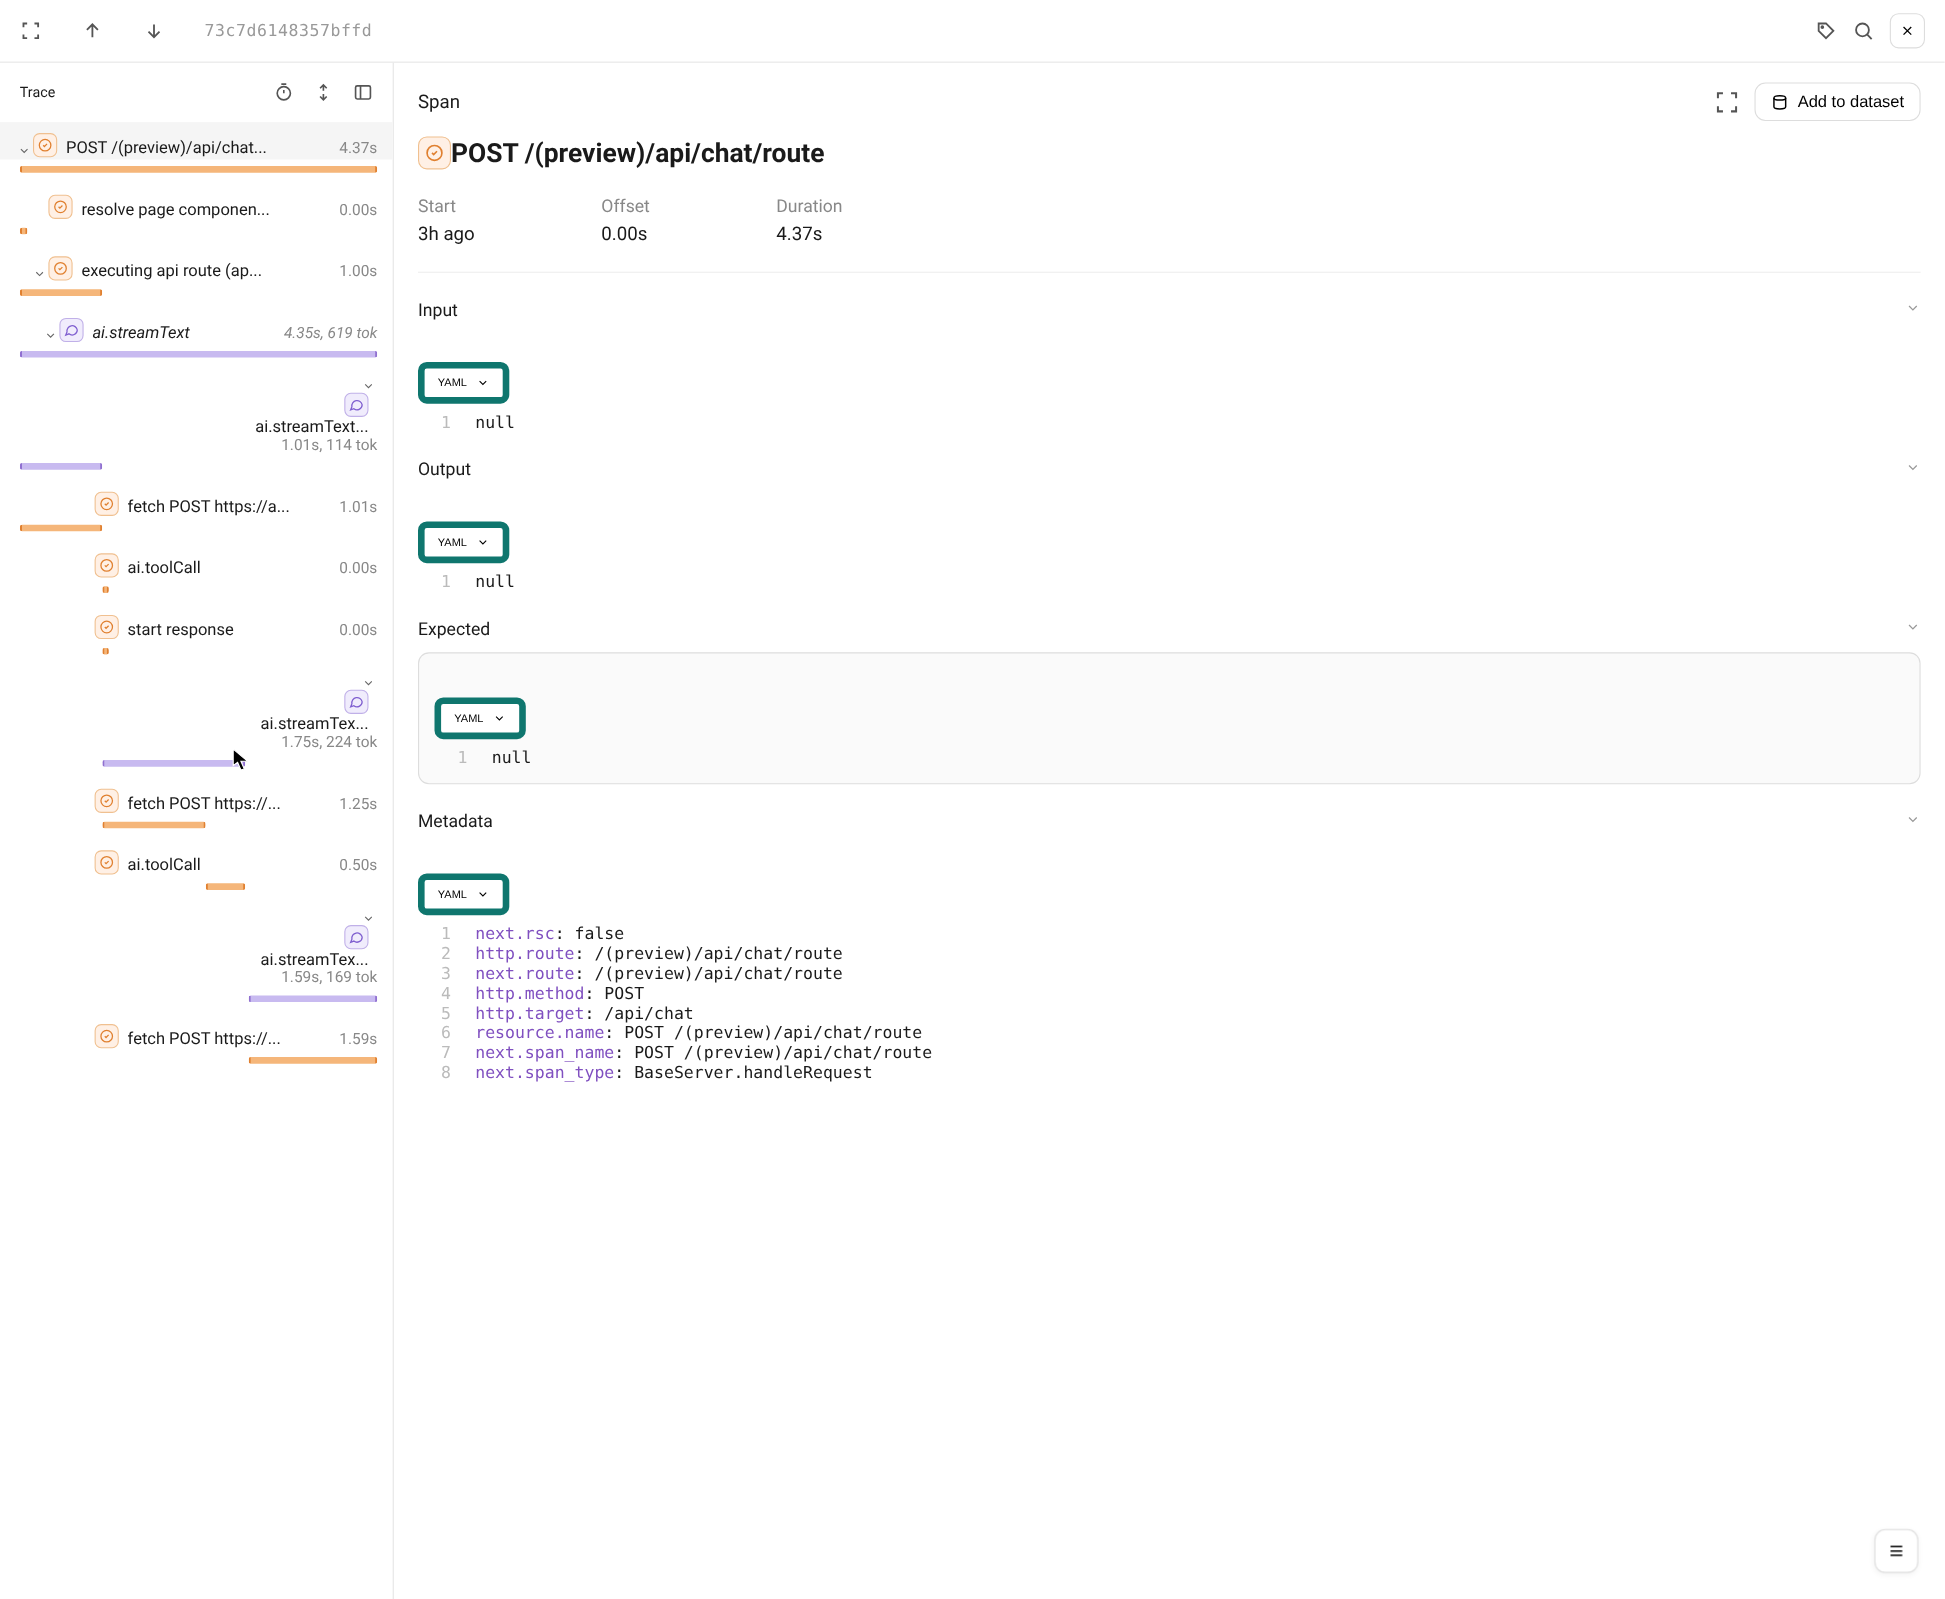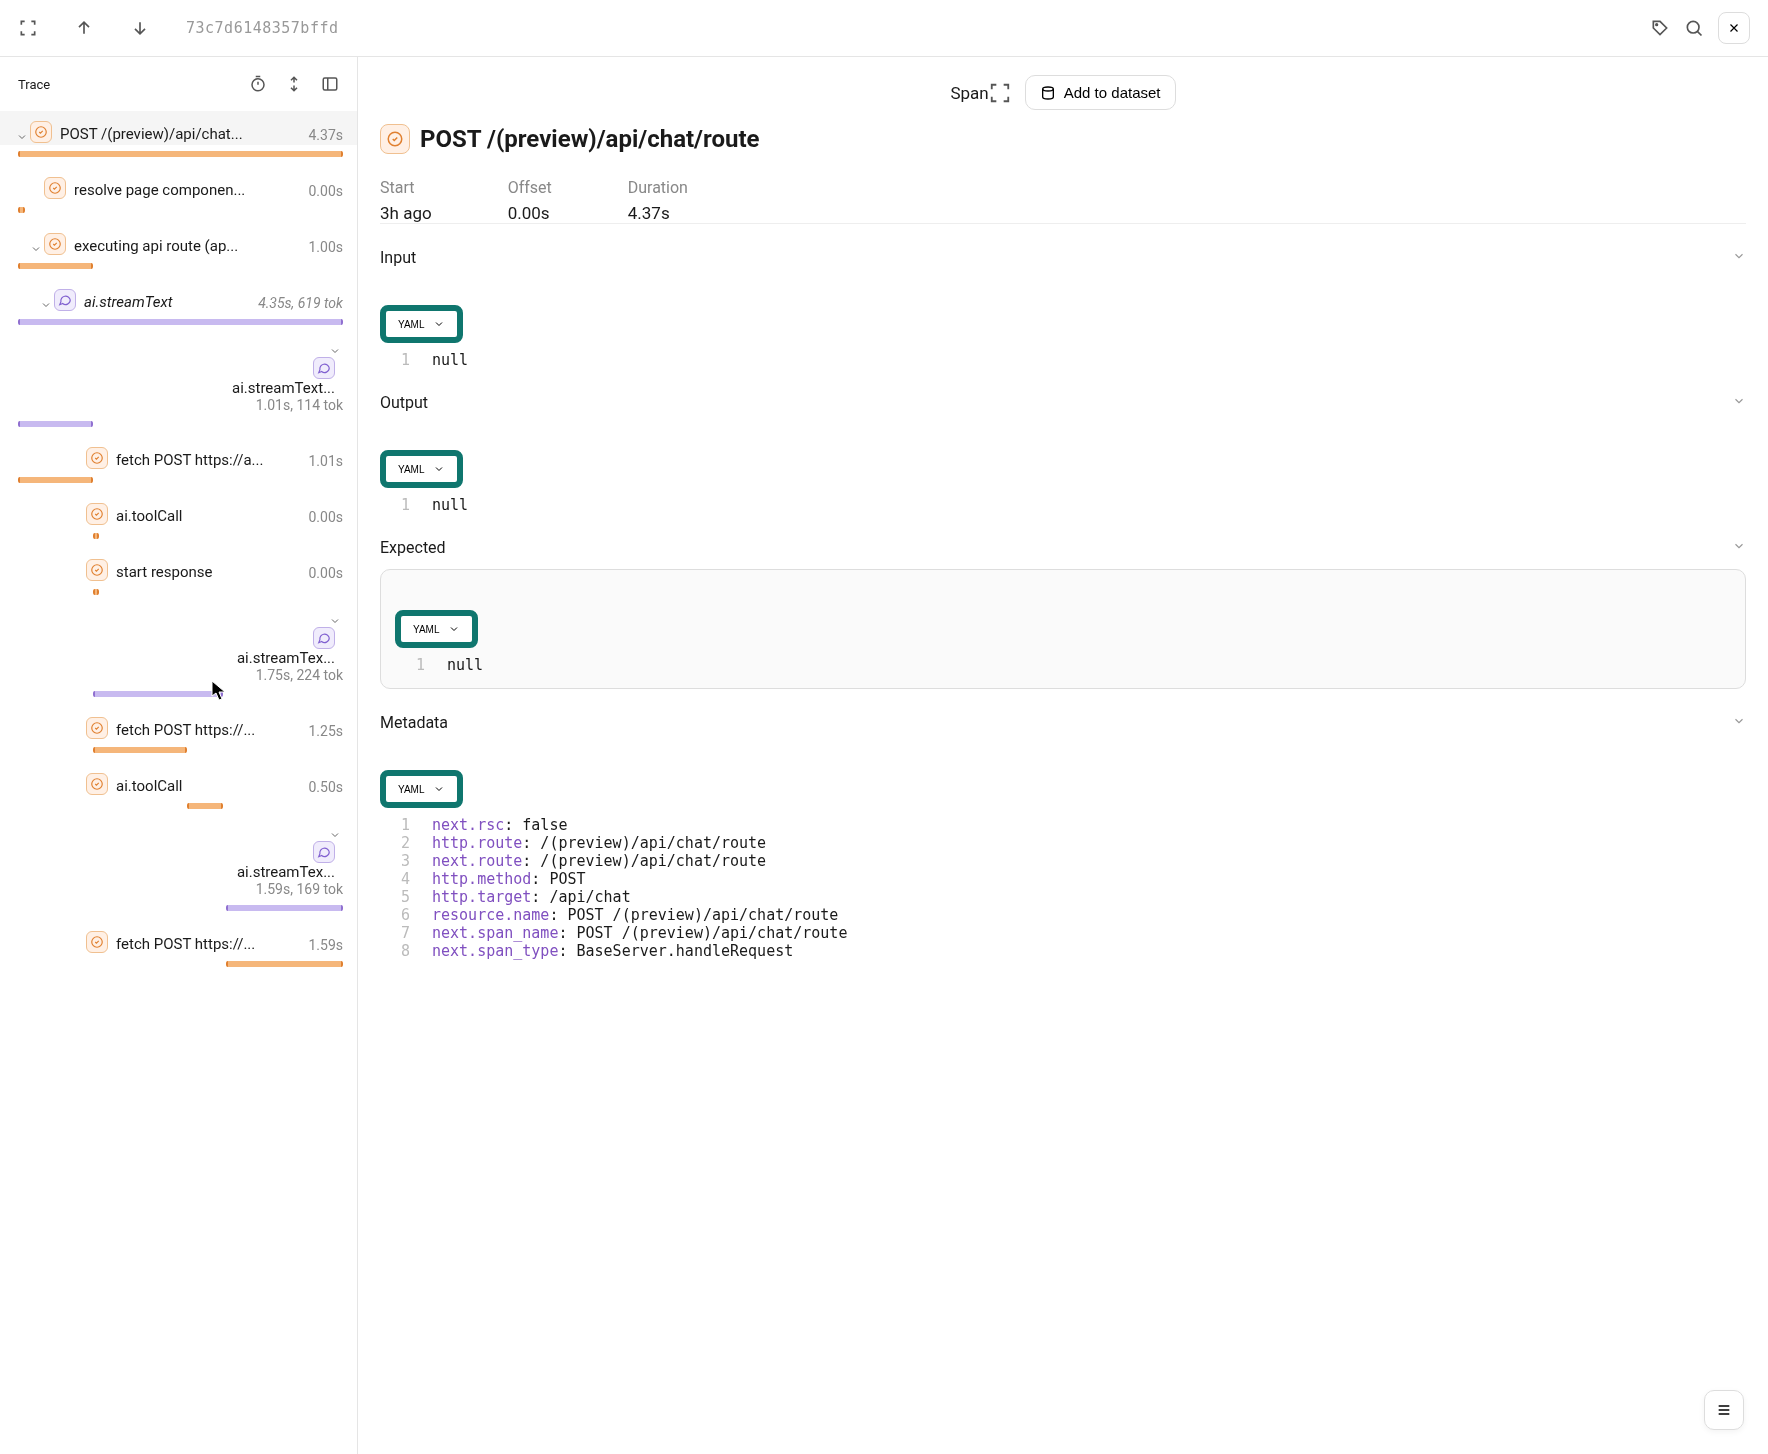--- a/index.html
+++ b/index.html
@@ -34,31 +34,31 @@
 .timeline-bar { position: absolute; height: 6px; border-radius: 2px; }
 .timeline-bar.orange { background: #f5b67a; border-left: 2px solid #e08030; border-right: 2px solid #e08030; }
 .timeline-bar.purple { background: #c8baf0; border-left: 2px solid #9070d0; border-right: 2px solid #9070d0; }
 .trace-item.depth-1 > .trace-row { padding-left: 28px; }
 .trace-item.depth-2 > .trace-row { padding-left: 38px; font-style: italic; }
 .trace-item.depth-3 > .trace-row { padding-left: 48px; flex-direction: column; }
 .trace-item.depth-4 > .trace-row { padding-left: 70px; }
 .no-chev { width: 16px; flex-shrink: 0; }
 
 .detail { flex: 1; overflow-y: auto; padding: 18px 22px; }
-.detail-header { display: flex; align-items: center; justify-content: center; margin-bottom: 14px; }
-.detail-title-row { display: flex; align-items: center; gap: 10px; margin-bottom: 24px; }
+.detail-header { display: flex; align-items: center; justify-content: space-between; margin-bottom: 14px; }
+.detail-title-row { display: flex; align-items: center; margin-bottom: 24px; }
 .detail-title-badge { width: 30px; height: 30px; border-radius: 8px; background: #fff0e5; border: 1px solid #f0c090; display: flex; align-items: center; justify-content: center; }
 .detail-title-badge svg { width: 18px; height: 18px; }
 .detail-title { font-size: 24px; font-weight: 700; }
 .detail-header-label { font-size: 17px; }
 .detail-header-actions { display: flex; align-items: center; gap: 14px; }
 .header-icon-btn { width: 22px; height: 22px; display: flex; align-items: center; justify-content: center; color: #555; cursor: pointer; }
 .add-dataset-btn { display: flex; align-items: center; gap: 8px; padding: 8px 14px; border: 1px solid #ddd; border-radius: 10px; background: #fff; cursor: pointer; font-size: 15px; }
 
-.meta-grid { display: flex; gap: 76px; border-bottom: 1px solid #eee; margin-bottom: 18px; }
+.meta-grid { display: flex; gap: 115px; padding-bottom: 24px; border-bottom: 1px solid #eee; margin-bottom: 18px; }
 .meta-col { }
 .meta-label { color: #888; font-size: 16px; margin-bottom: 6px; }
 .meta-value { font-size: 17px; }
 
 .section { margin-bottom: 18px; }
 .section-header { display: flex; align-items: center; justify-content: space-between; padding: 6px 0 12px 0; cursor: pointer; }
 .section-title { font-size: 16px; font-weight: 400; }
 .section-chev { color: #999; }
 .yaml-select { display: inline-flex; align-items: center; gap: 8px; padding: 7px 12px; border: 6px solid #0f766e; border-radius: 8px; font-size: 10px; cursor: pointer; margin-bottom: 8px; background: #fff; margin-top: 26px; }
 .code-block { font-family: ui-monospace, "SF Mono", Menlo, monospace; font-size: 15px; }

